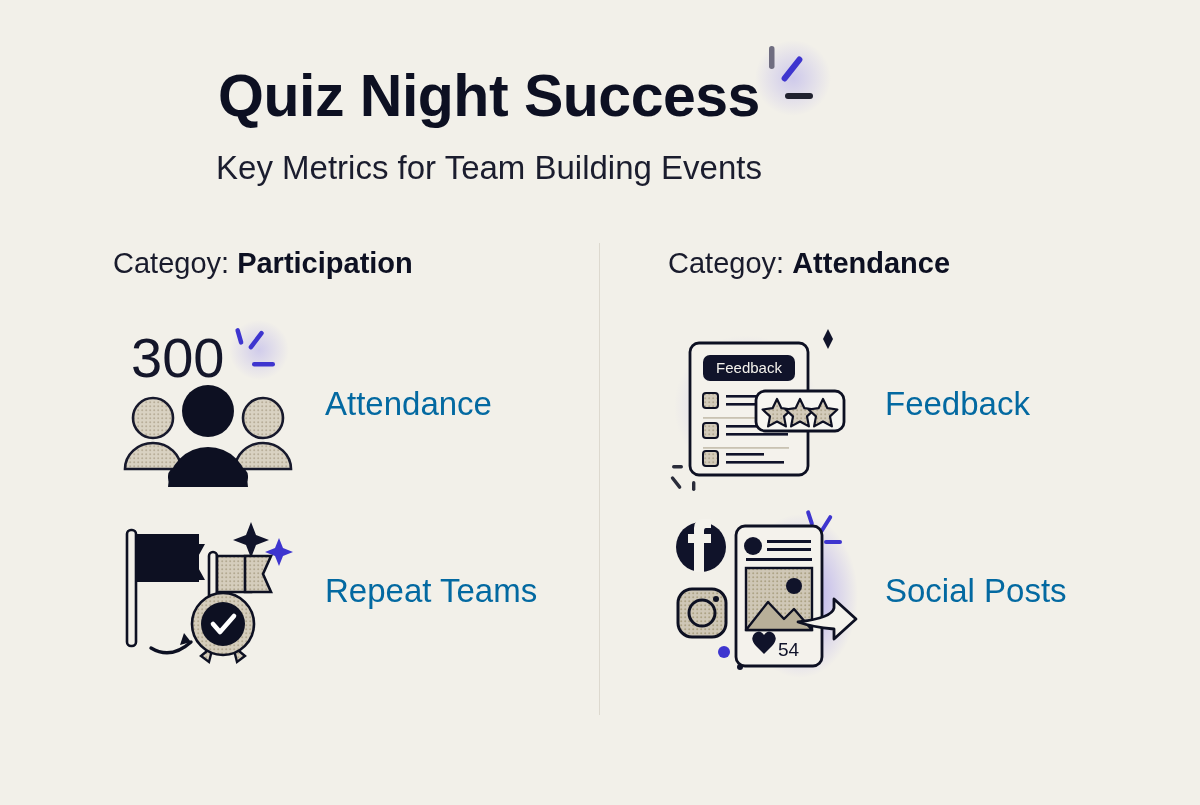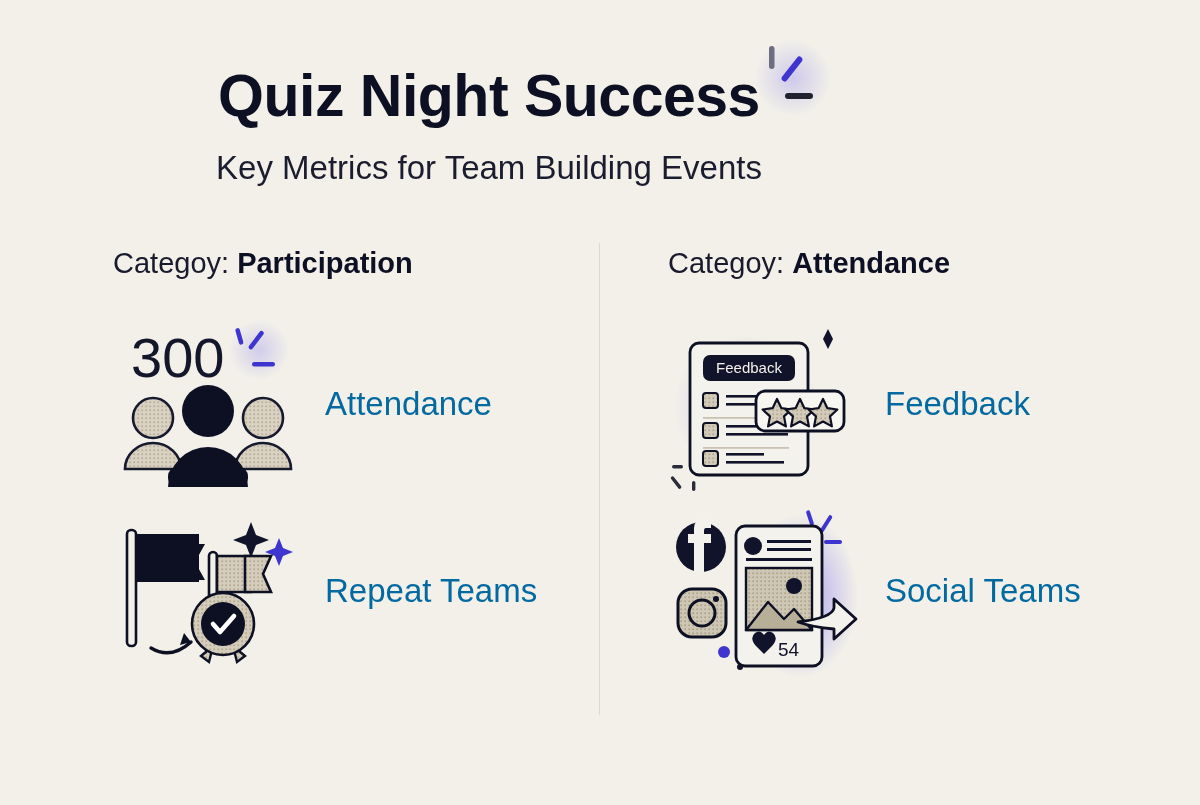--- a/index.html
+++ b/index.html
@@ -324,17 +324,17 @@
           <path d="M78 126 l22 -28 l16 17 l10 -10 l18 21 z" fill="#b8af99" stroke="#0d1022" stroke-width="2.4" stroke-linejoin="round"></path>
 
           <g>
             <path d="M88 142 q-7 -8 -1 -13 q5 -4 9 2 q4 -6 9 -2 q6 5 -1 13 l-8 8 z" fill="#10132a"></path>
             <text x="110" y="152" font-family="Liberation Sans, sans-serif" font-size="19" fill="#10132a">54</text>
           </g>
 
           <path d="M130 118 q34 -4 36 -14 l0 -9 l22 20 l-22 20 l0 -10 q-22 -2 -36 -7 z" fill="#f4f2ec" stroke="#0d1022" stroke-width="2.8" stroke-linejoin="round"></path>
         </svg>
       </div>
-      <div class="metric-label">Social Teams</div>
+      <div class="metric-label">Social Posts</div>
     </div>
   </div>
 
 </div>
 
 </body></html>

